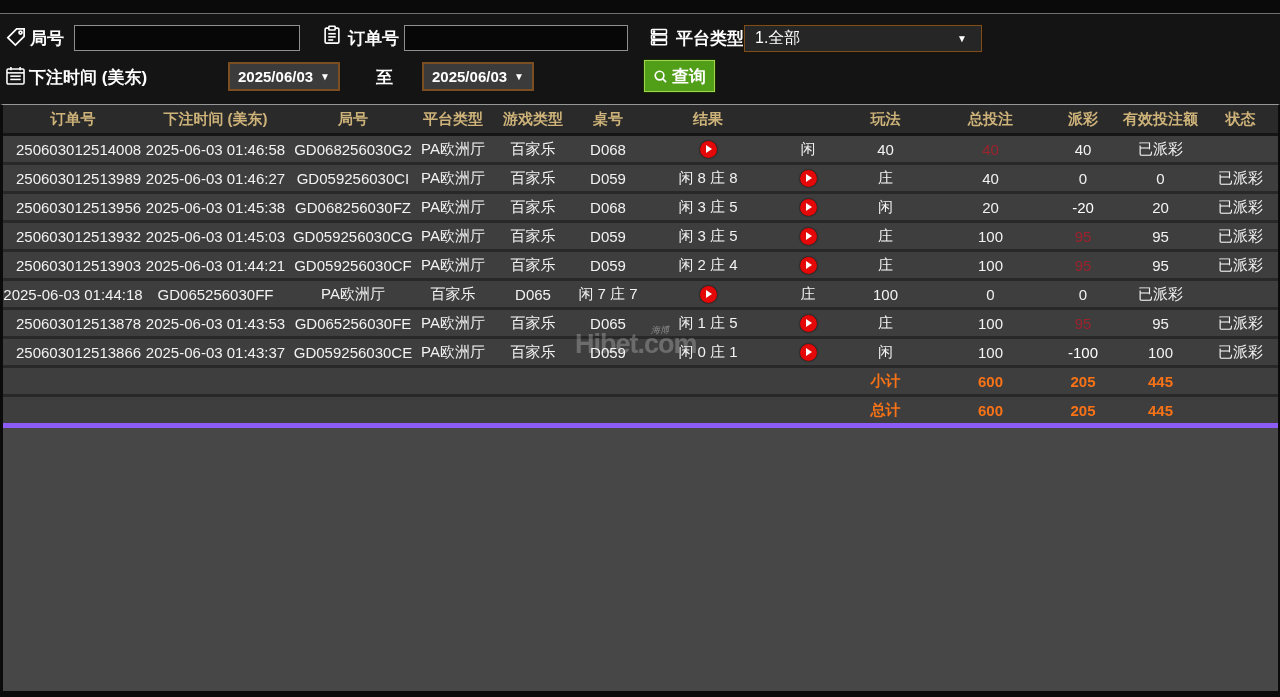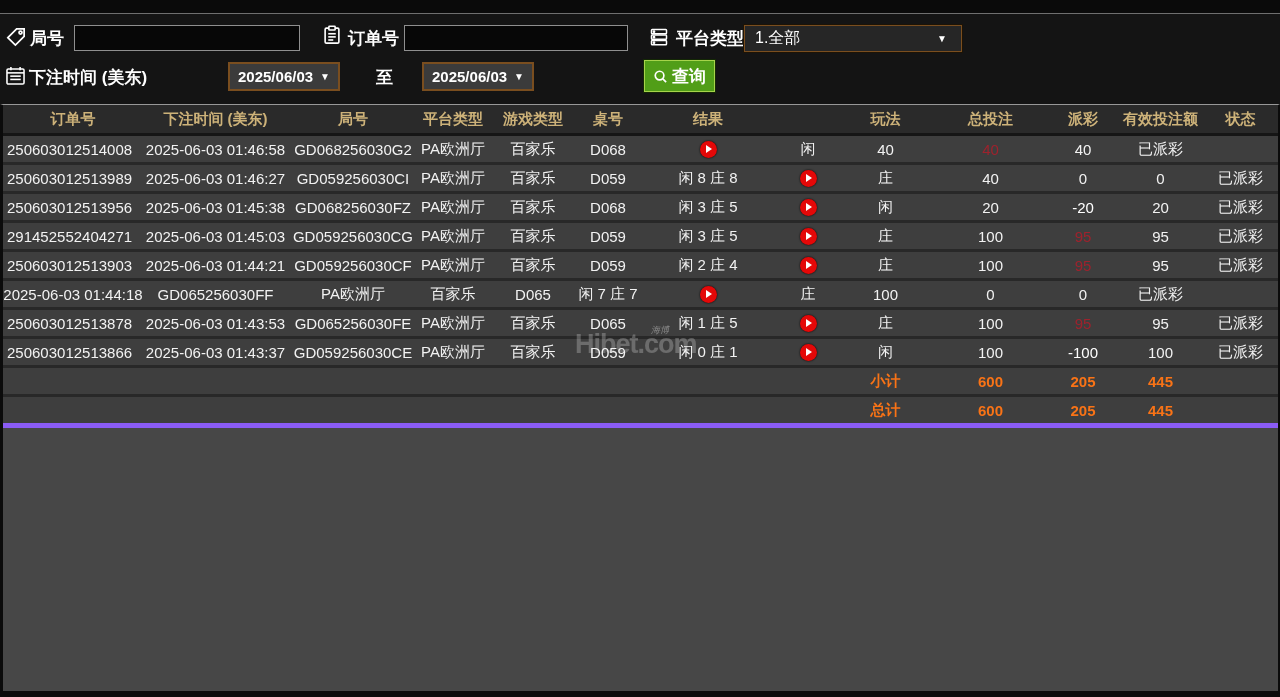--- a/index.html
+++ b/index.html
@@ -33,21 +33,21 @@
   .table-area{position:absolute;top:104px;left:0;width:1280px;height:587px;background:#474747;
     border-top:1px solid #989898;border-left:3px solid #0b0b0b;border-right:2px solid #0b0b0b;
     box-sizing:border-box;}
   .grid13{display:grid;grid-template-columns:140px 145px 130px 70px 90px 60px 140px 60px 95px 115px 70px 85px 75px;}
   .thead{background:#2a2a2a;height:28px;border-bottom:3px solid #151515;}
   .thead .th{display:flex;align-items:center;justify-content:center;
     color:#cdb279;font-size:15px;font-weight:bold;}
   .trow{background:#3e3e3e;height:26px;border-bottom:3px solid #282828;}
   .trow .td{display:flex;align-items:center;justify-content:center;font-size:15px;color:#f2f2f2;
     white-space:nowrap;overflow:hidden;}
-  .td.c-order{justify-content:flex-start;padding-left:4px;}
+  .td.c-order{justify-content:flex-start;padding-left:4px;margin-left:9px;}
   .sumrow{background:#3e3e3e;height:26px;border-bottom:3px solid #282828;}
   .sumrow .td{display:flex;align-items:center;justify-content:center;font-size:15px;}
   .sumrow .sum{color:#f97316;font-weight:bold;}
   .totalrow{border-bottom:5px solid #8b5cf6;}
   .pay.pos{color:#9e222d;}
   .pay.neg{color:#ffffff;}
   .pay.zero{color:#f2f2f2;}
   .status{color:#2ed32e;}
 
   .playbtn{width:17px;height:17px;border-radius:50%;background:#e40808;display:flex;
@@ -90,21 +90,21 @@
     <svg width="20" height="20" viewBox="0 0 16 16" fill="none" stroke="#fff" stroke-width="1.2">
       <rect x="2" y="2" width="12" height="3.4" rx="0.6"></rect>
       <rect x="2" y="6.4" width="12" height="3.4" rx="0.6"></rect>
       <rect x="2" y="10.8" width="12" height="3.4" rx="0.6"></rect>
       <circle cx="4" cy="3.7" r="0.5" fill="#fff"></circle>
         <circle cx="4" cy="8.1" r="0.5" fill="#fff"></circle>
         <circle cx="4" cy="12.5" r="0.5" fill="#fff"></circle>
     </svg>
   </span>
   <span class="flabel" style="left:676px;top:27px;">平台类型</span>
-  <div class="pselect" style="left:744px;top:25px;width:218px;height:27px;">
+  <div class="pselect" style="left:744px;top:25px;width:238px;height:27px;">
     <span>1.全部</span>
     <span class="arr">▼</span>
   </div>
 
   <span class="ficon" style="left:5px;top:65px;">
     <svg width="21" height="21" viewBox="0 0 16 16" fill="none" stroke="#fff" stroke-width="1.2">
       <rect x="1.5" y="3" width="13" height="11.5" rx="1"></rect>
       <line x1="4.5" y1="1.5" x2="4.5" y2="4"></line>
         <line x1="11.5" y1="1.5" x2="11.5" y2="4"></line>
       <line x1="1.5" y1="6" x2="14.5" y2="6"></line>
@@ -204,21 +204,21 @@
           </span>
         </div>
       <div class="td">闲</div>
       <div class="td">20</div>
       <div class="td pay neg">-20</div>
       <div class="td">20</div>
       <div class="td status">已派彩</div>
     </div>
 
     <div class="trow grid13">
-      <div class="td c-order">291452552404271</div>
+      <div class="td c-order">250603012513932</div>
       <div class="td">2025-06-03 01:45:03</div>
       <div class="td">GD059256030CG</div>
       <div class="td">PA欧洲厅</div>
       <div class="td">百家乐</div>
       <div class="td">D059</div>
       <div class="td">闲 3 庄 5</div>
       <div class="td">
           <span class="playbtn">
             <span class="tri"></span>
           </span>

